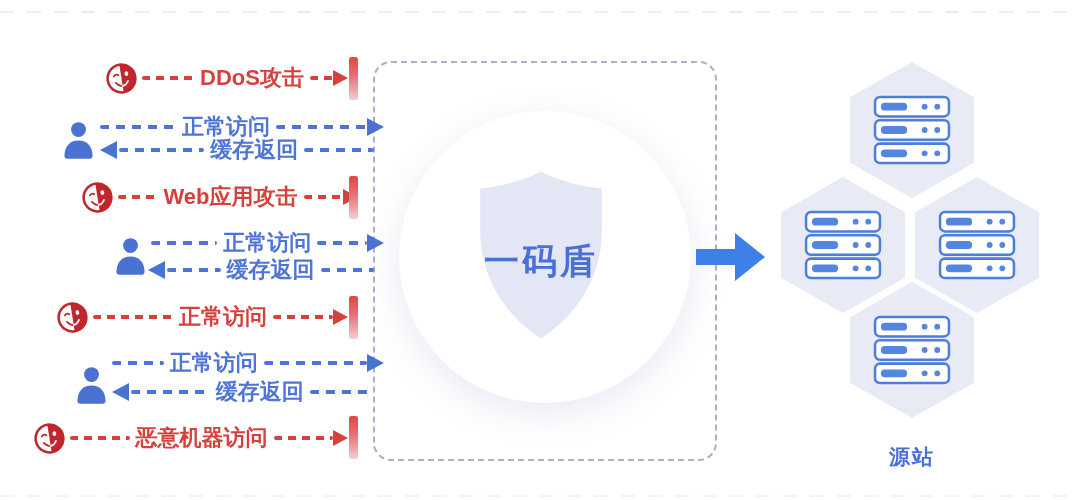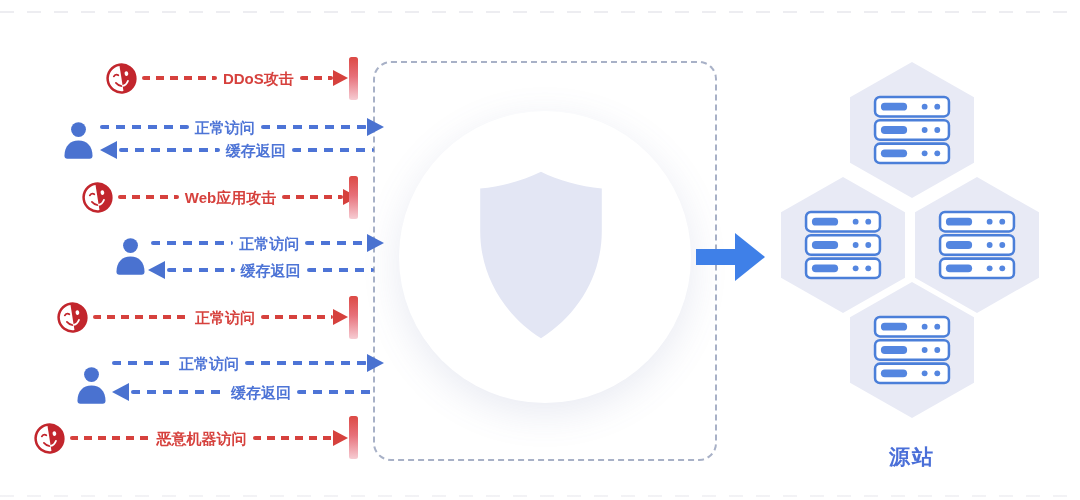--- a/index.html
+++ b/index.html
@@ -11,21 +11,21 @@
     background:repeating-linear-gradient(90deg,#ededf1 0 14px,transparent 14px 27px);}
   .edge-top{top:11px;}
   .edge-bottom{top:495px;opacity:.7;}
 
   
   .lane{position:absolute;display:flex;align-items:center;height:34px;z-index:3;}
   .row{position:absolute;display:flex;align-items:center;height:20px;z-index:3;justify-content:center;}
   .dash{height:4px;border-radius:2px;}
   .dash.red{background:repeating-linear-gradient(90deg,#d6413d 0 8px,transparent 8px 14px);}
   .dash.blue{background:repeating-linear-gradient(90deg,#4d74d6 0 9px,transparent 9px 16px);}
-  .lbl{font-size:15px;font-weight:600;margin:0 6px;white-space:nowrap;line-height:1;}
+  .lbl{font-size:22px;font-weight:600;margin:0 6px;white-space:nowrap;line-height:1;}
   .lbl.red-t{color:#d6413d;}
   .lbl.blue-t{color:#4d74d6;}
   .ah-r{width:0;height:0;border-top:8px solid transparent;border-bottom:8px solid transparent;border-left:15px solid #d6413d;}
   .ah-r.blue-a{border-top-width:9px;border-bottom-width:9px;border-left:17px solid #4a72d0;}
   .ah-l{width:0;height:0;border-top:9px solid transparent;border-bottom:9px solid transparent;border-right:17px solid #4a72d0;margin-right:2px;}
   .bar{position:absolute;width:9px;height:43px;border-radius:2.5px;z-index:4;
     background:linear-gradient(180deg,#dc4a45 0%,#e7707a 45%,#f6ccd3 100%);}
   .person{position:absolute;z-index:3;line-height:0;}
   .mask{line-height:0;transform:rotate(-9deg);margin-right:4px;}
 
@@ -80,20 +80,21 @@
   <div class="edge-line edge-top"></div>
   <div class="edge-line edge-bottom"></div>
 
   <div class="zone"></div>
   <div class="halo"></div>
   <div class="shield-wrap">
     <svg viewBox="0 0 100 110" width="160" height="178">
       <path d="M50 3 C61 8.5 74 12 88 13.5 L88 40 C88 68 73 92.5 50 107 C27 92.5 12 68 12 40 L12 13.5 C26 12 39 8.5 50 3 Z" fill="#e3e6f4"></path>
     </svg>
   </div>
+  <div class="shield-label">一码盾</div>
 
   <div class="lane lane-1">
     <span class="mask">
       <svg viewBox="0 0 34 34" width="33" height="33">
         <circle cx="17" cy="17" r="14.3" fill="#fff" stroke="#c2262d" stroke-width="2.6"></circle>
         <path d="M17 2.7 A14.3 14.3 0 0 1 17 31.3 Z" fill="#c2262d"></path>
         <path d="M9.5 13.6 Q12 11 14.3 13.2" fill="none" stroke="#c2262d" stroke-width="1.8" stroke-linecap="round"></path>
         <ellipse cx="22.8" cy="12.8" rx="1.9" ry="2.5" fill="#fff"></ellipse>
         <path d="M10.6 20.6 Q13.2 24.8 17 24.8" fill="none" stroke="#c2262d" stroke-width="1.8" stroke-linecap="round"></path>
         <path d="M17 24.8 Q20.8 24.6 23.2 20.4" fill="none" stroke="#fff" stroke-width="1.8" stroke-linecap="round"></path>

